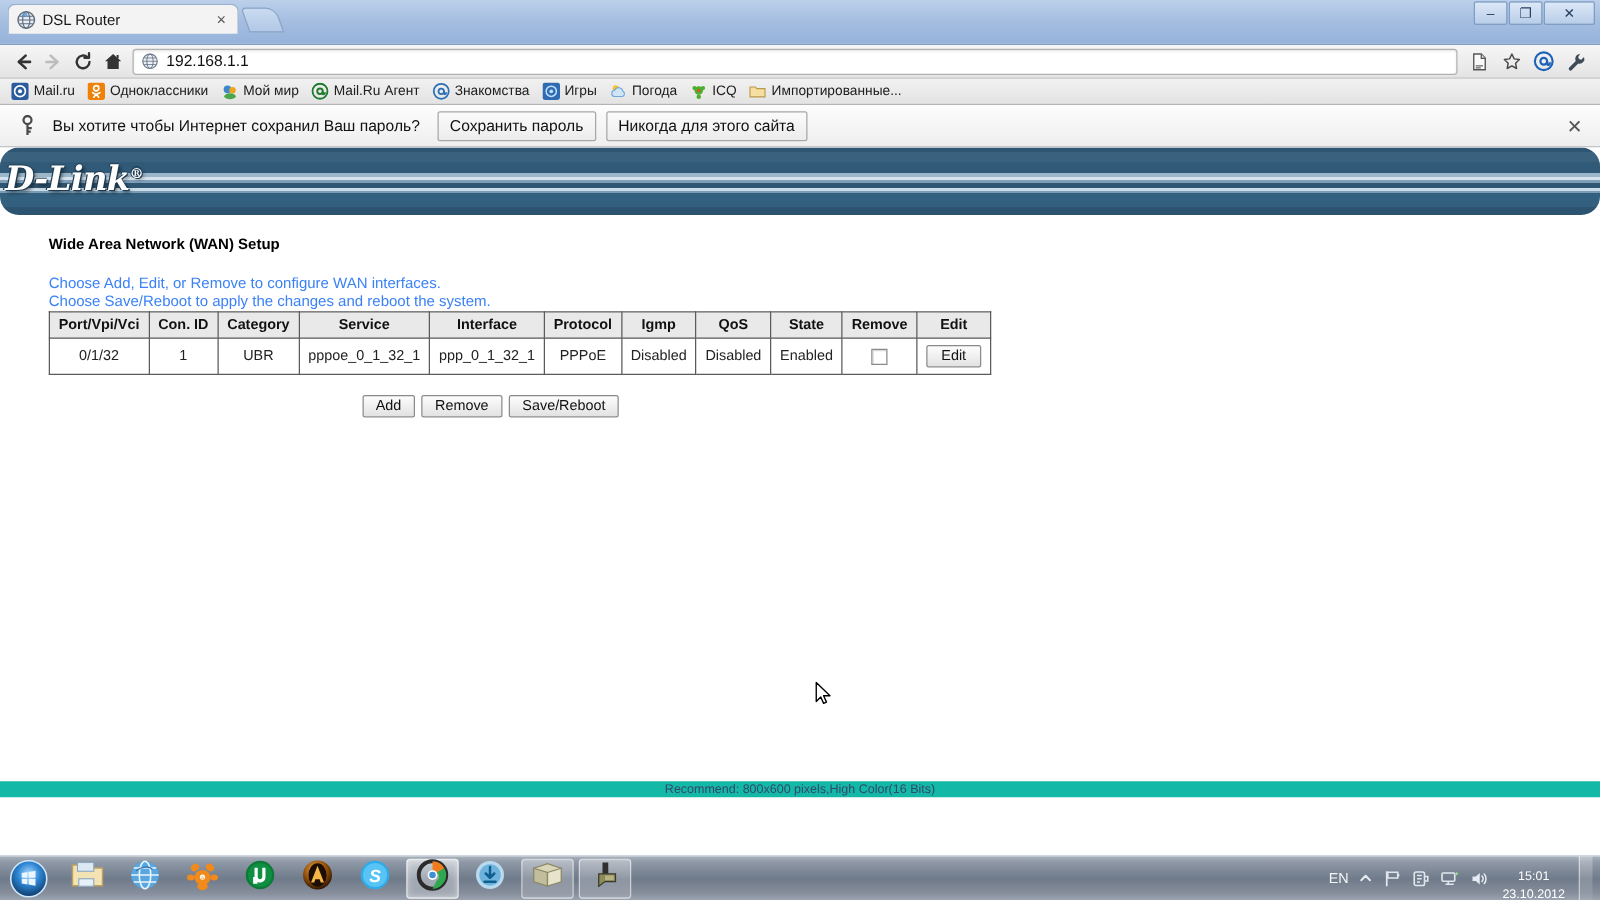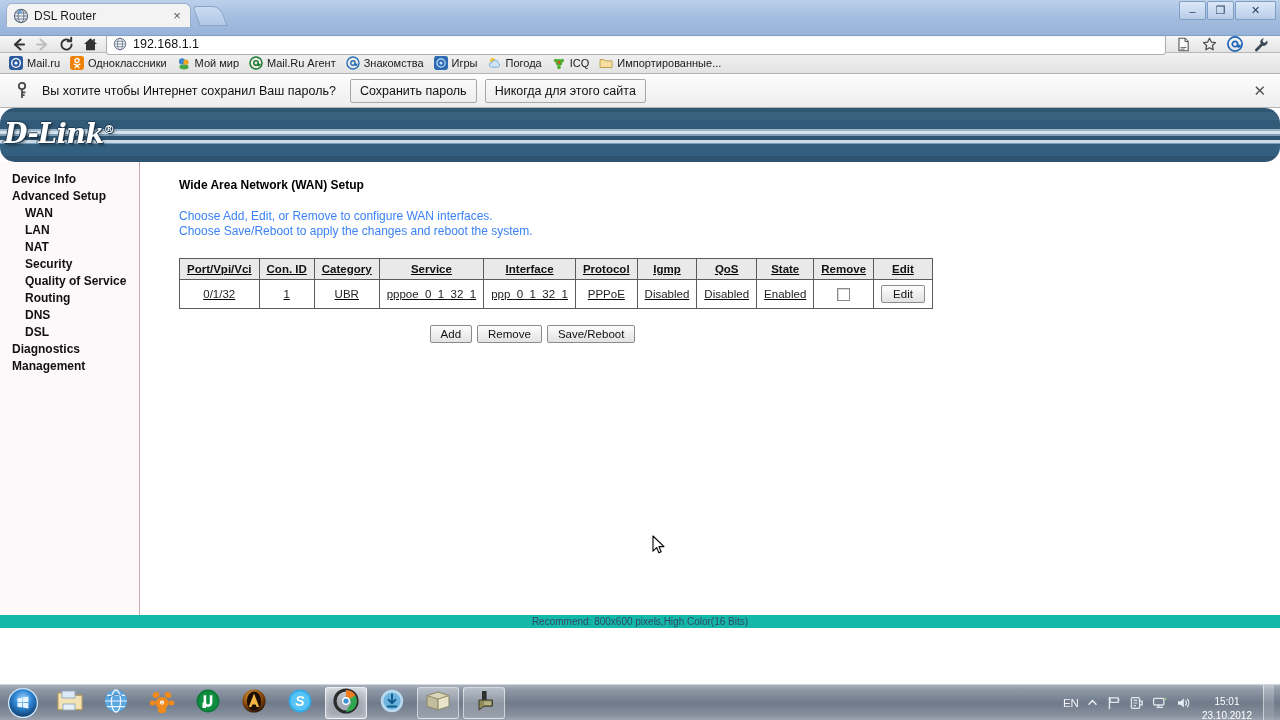--- a/index.html
+++ b/index.html
@@ -54,21 +54,21 @@
     width: 27px; height: 19px;
     background: linear-gradient(to bottom,#dce8f7,#b9cde8);
     border: 1px solid #7e9ec4;
     border-radius: 2px;
     display: flex; align-items: center; justify-content: center;
     font-size: 11px; color: #27405e;
   }
   .wc.close { width: 41px; }
 
   .navbar {
-    height: 17px;
+    height: 27px;
     background: linear-gradient(to bottom, #f6f6f6, #e4e4e4);
     border-bottom: 1px solid #b8b8b8;
     display: flex; align-items: center;
     padding: 0 6px;
   }
   .navbtn {
     width: 24px; height: 22px;
     display: flex; align-items: center; justify-content: center;
     color: #333;
   }
@@ -190,23 +190,21 @@
     padding: 16px 0 0 39px;
   }
   .page-title {
     font-size: 12px; font-weight: bold; color: #000;
     margin-bottom: 17px;
   }
   .page-desc { font-size: 12px; color: #3b82f6; line-height: 15px; }
 
   table.wan {
     border-collapse: collapse;
-    margin-top: 19px;
     border: 1px solid #5b5b5b;
-    text-decoration: underline;
   }
   table.wan th {
     background: #e9e9e9;
     border: 1px solid #5b5b5b;
     font-size: 11.5px;
     font-weight: bold;
     color: #111;
     padding: 4px 7px;
     white-space: nowrap;
   }
@@ -503,34 +501,20 @@
   <div class="viewport">
 
     <div class="dlink-banner">
       <div class="dlink-logo">
         <span>D-Link</span><sup>®</sup>
       </div>
     </div>
 
     <div class="page-body">
 
-      <div class="sidebar">
-        <div class="nav-item">Device Info</div>
-        <div class="nav-item">Advanced Setup</div>
-        <div class="nav-item sub">WAN</div>
-        <div class="nav-item sub">LAN</div>
-        <div class="nav-item sub">NAT</div>
-        <div class="nav-item sub">Security</div>
-        <div class="nav-item sub">Quality of Service</div>
-        <div class="nav-item sub">Routing</div>
-        <div class="nav-item sub">DNS</div>
-        <div class="nav-item sub">DSL</div>
-        <div class="nav-item">Diagnostics</div>
-        <div class="nav-item">Management</div>
-      </div>
 
       <div class="content">
         <div class="page-title">Wide Area Network (WAN) Setup</div>
         <div class="page-desc">Choose Add, Edit, or Remove to configure WAN interfaces.</div>
         <div class="page-desc">Choose Save/Reboot to apply the changes and reboot the system.</div>
 
         <table class="wan">
           <thead>
             <tr>
               <th>Port/Vpi/Vci</th>

